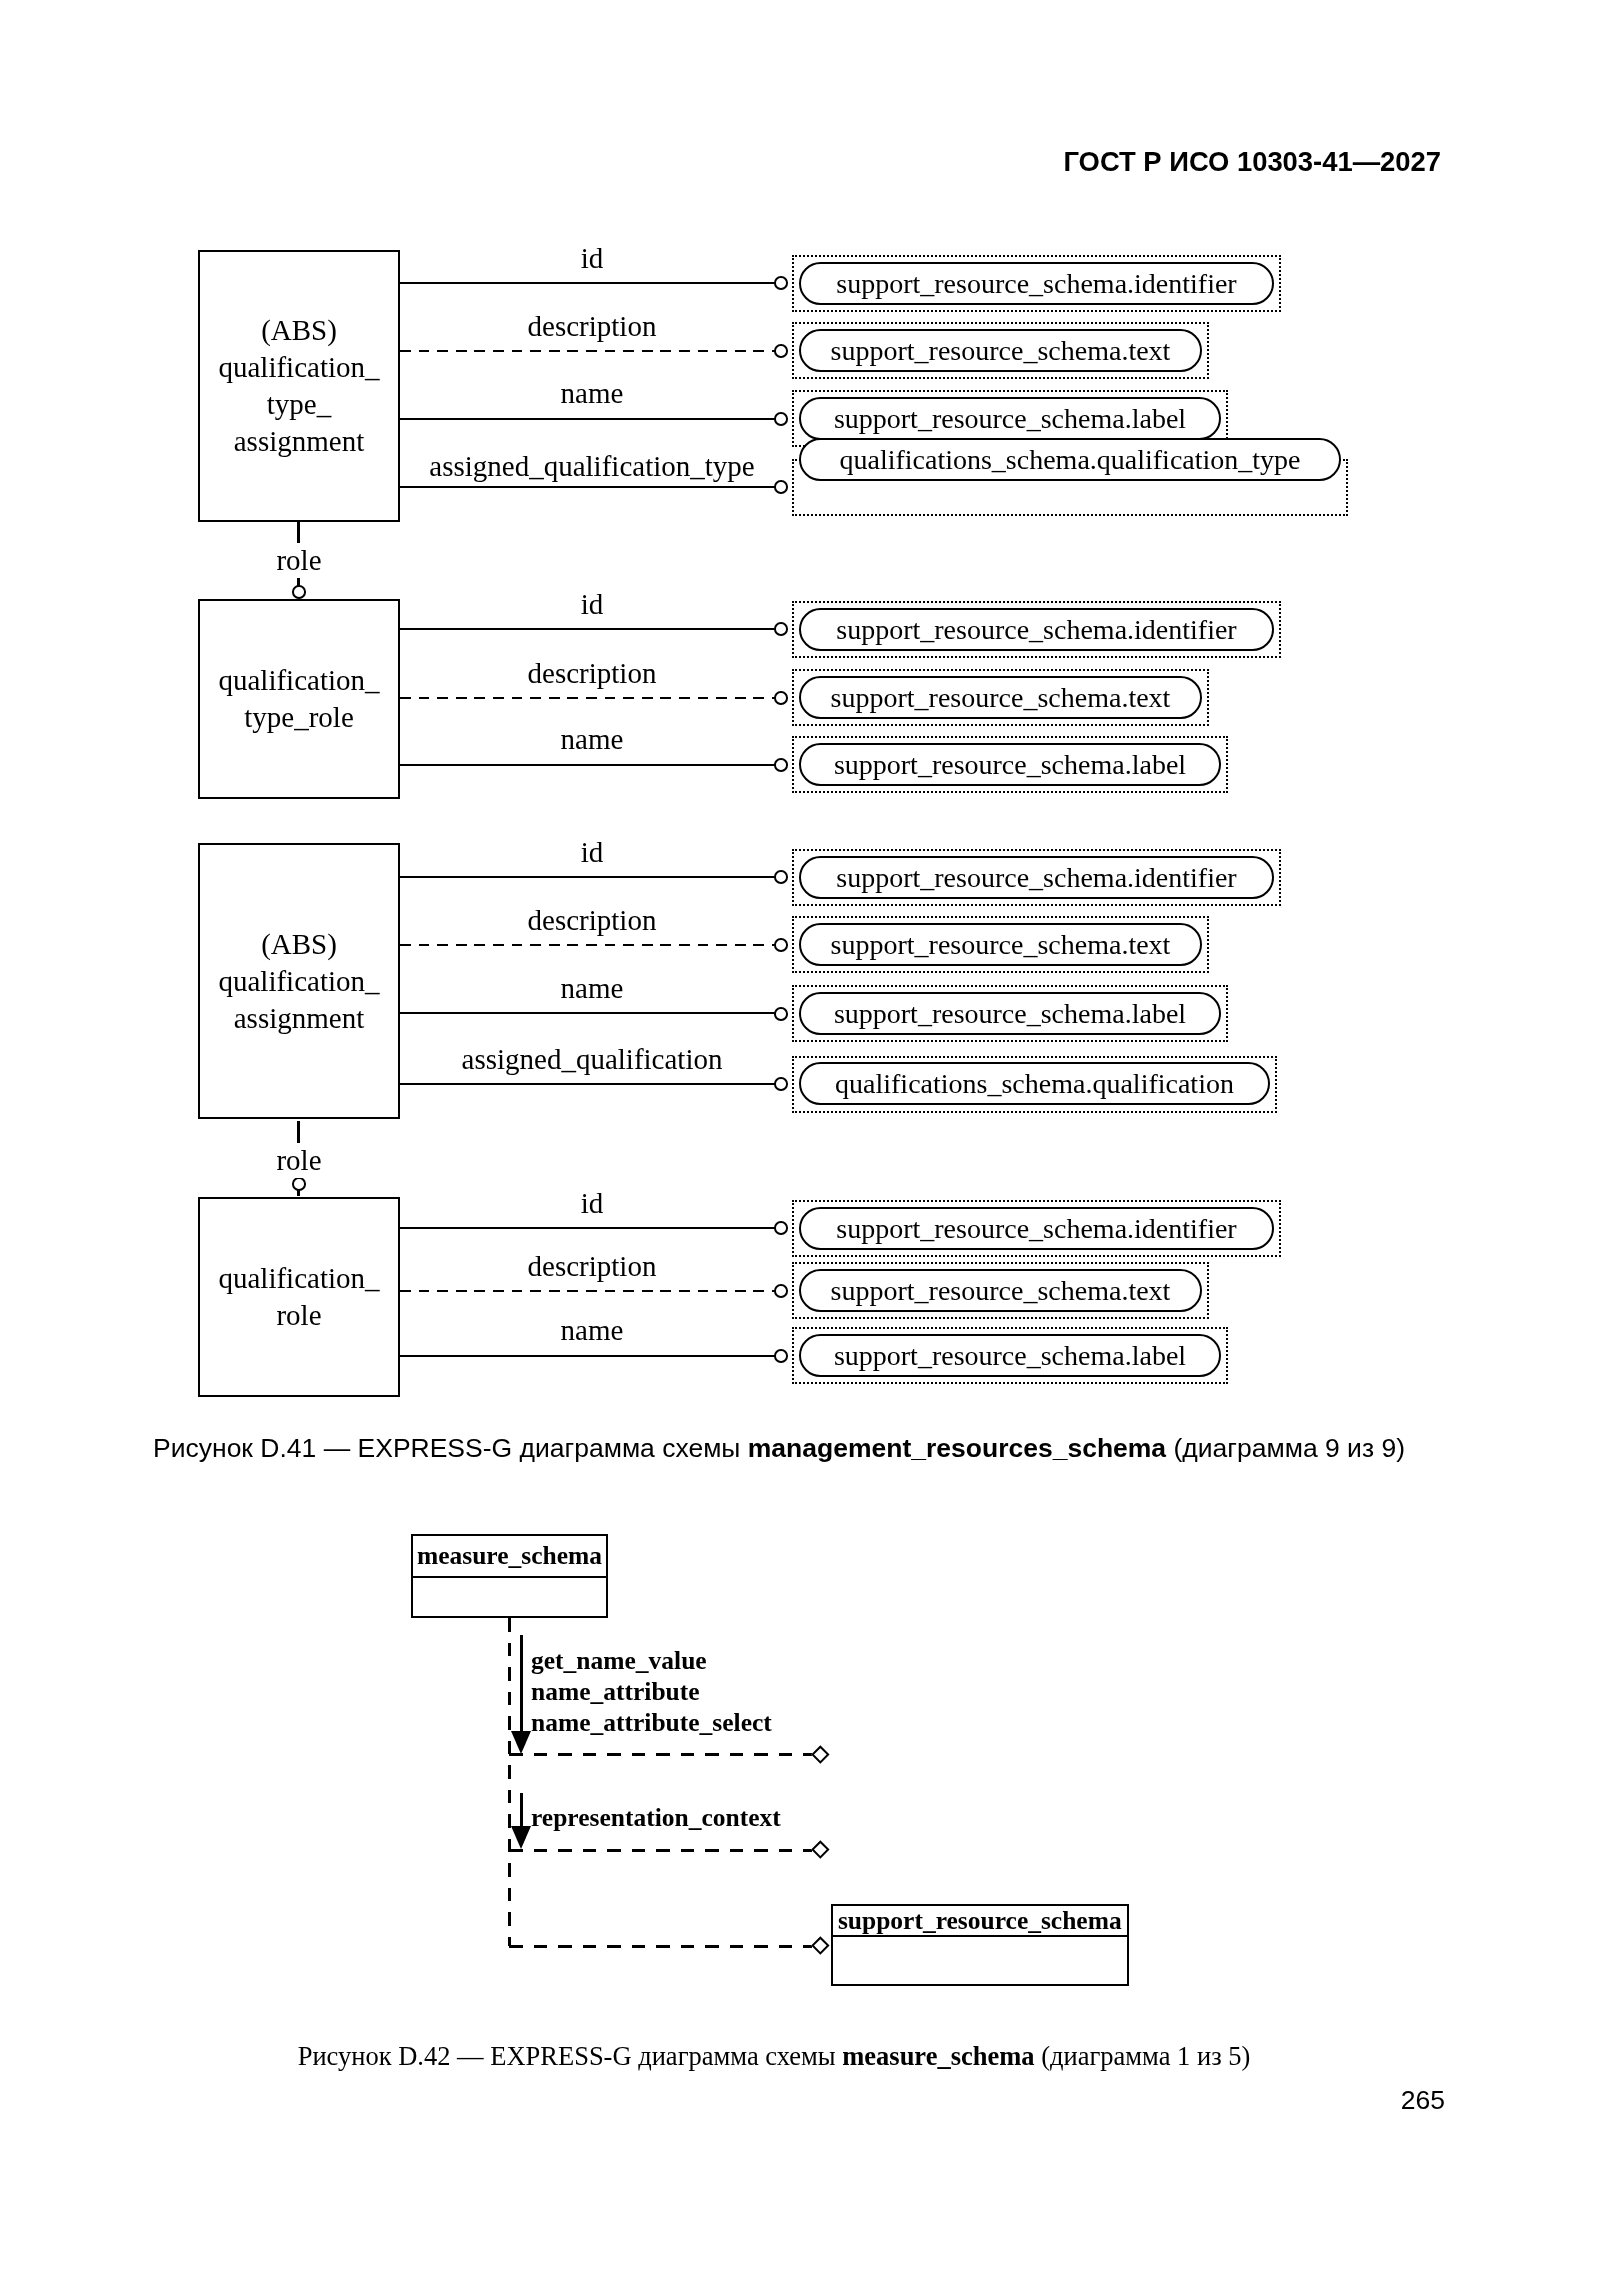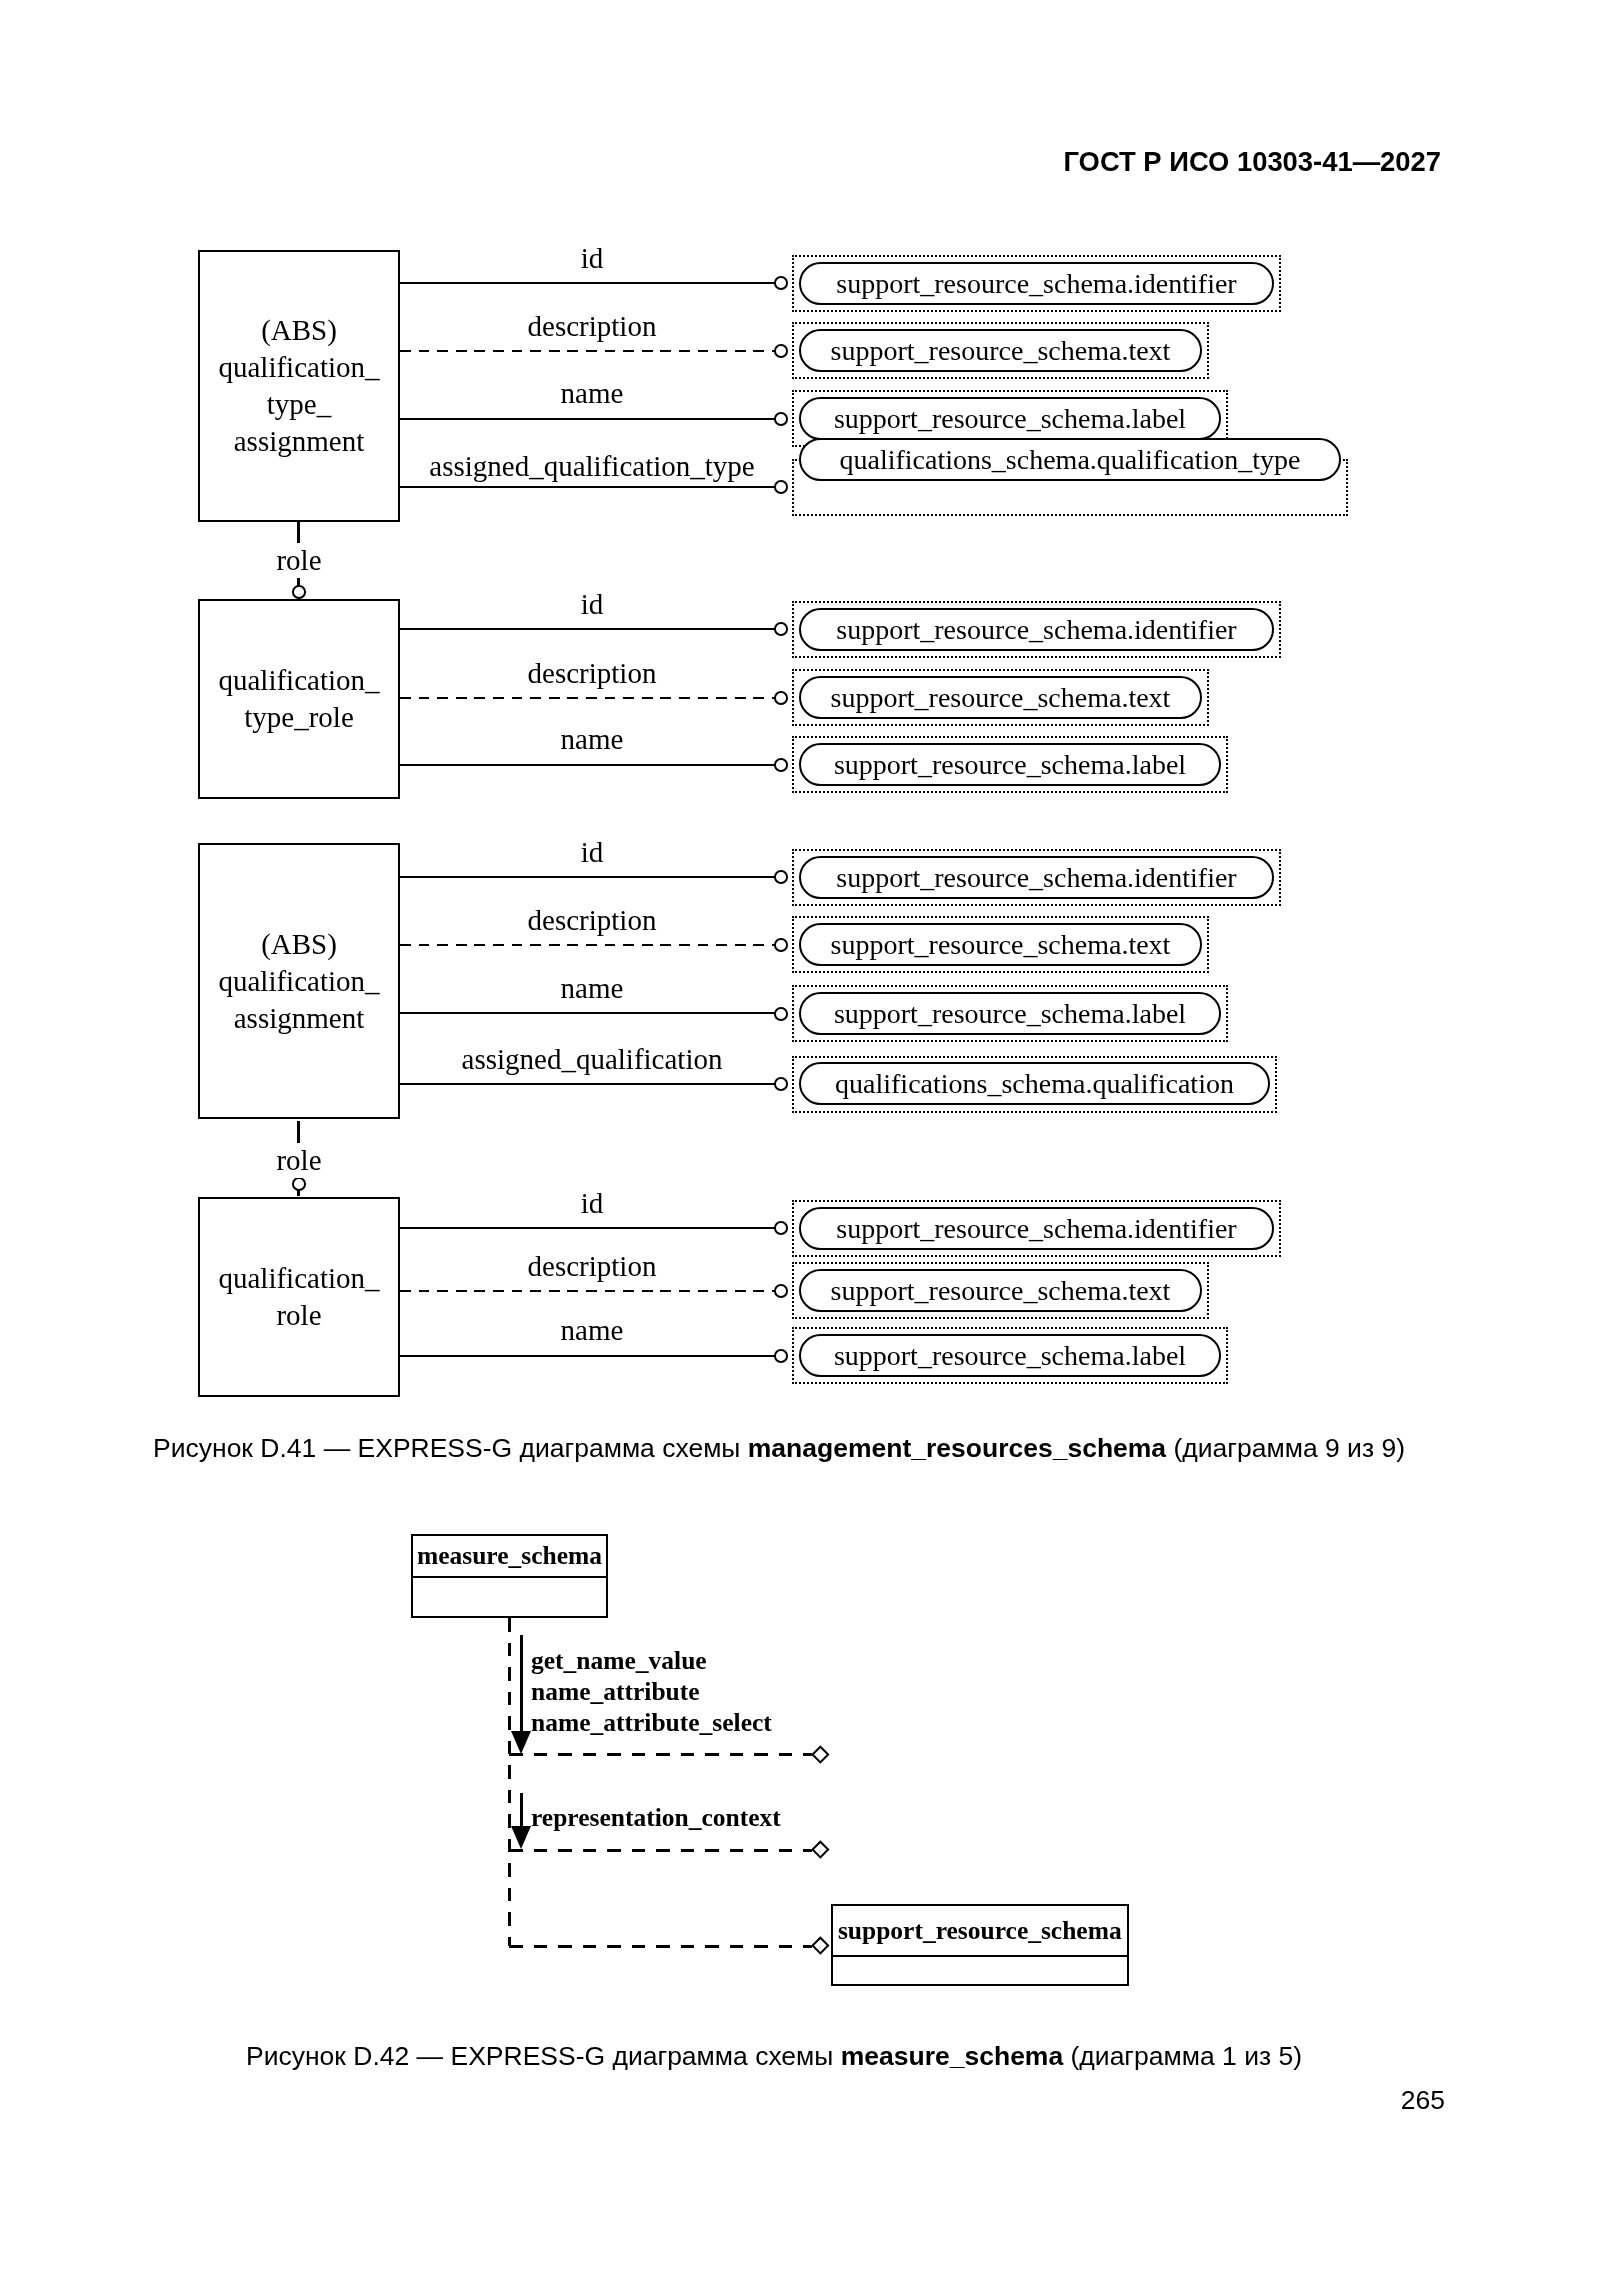--- a/index.html
+++ b/index.html
@@ -169,22 +169,22 @@
   <div class="diam" style="left:814px;top:1748px;"></div>
 
   <div class="vline" style="left:520px;top:1793px;height:35px;"></div>
   <div class="arrowhead" style="left:511px;top:1826px;"></div>
   <div class="hdash" style="left:509px;top:1849px;width:303px;"></div>
   <div class="diam" style="left:814px;top:1843px;"></div>
 
   <div class="hdash" style="left:509px;top:1945px;width:303px;"></div>
   <div class="diam" style="left:814px;top:1939px;"></div>
   <div class="schembox" style="left:831px;top:1904px;width:298px;height:82px;">
-    <div class="schemtitle" style="height:51px;">support_resource_schema</div>
+    <div class="schemtitle" style="height:31px;">support_resource_schema</div>
   </div>
 
-  <div class="caption" style="left:774px;top:2040px;">
+  <div class="caption" style="left:774px;top:2040px;font-family:Liberation Serif, serif;">
     <span>Рисунок D.42 — EXPRESS-G диаграмма схемы </span><b>measure_schema</b><span> (диаграмма 1 из 5)</span>
   </div>
 
   <div class="pgnum" style="right:176px;top:2084px;">265</div>
 </div>
 
 
 </body></html>

